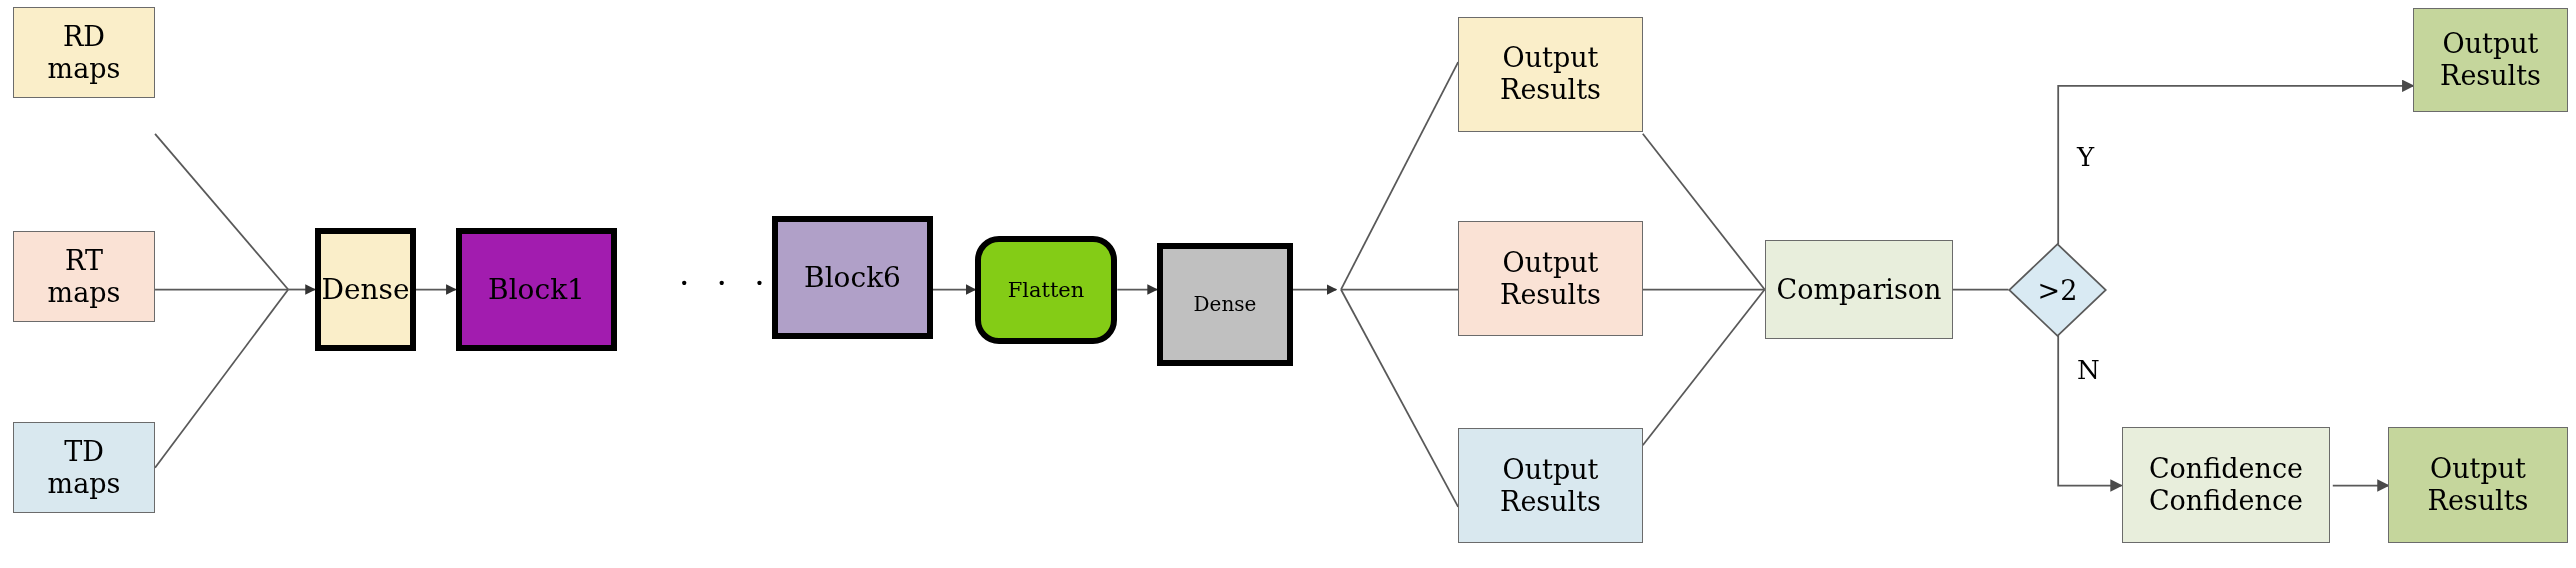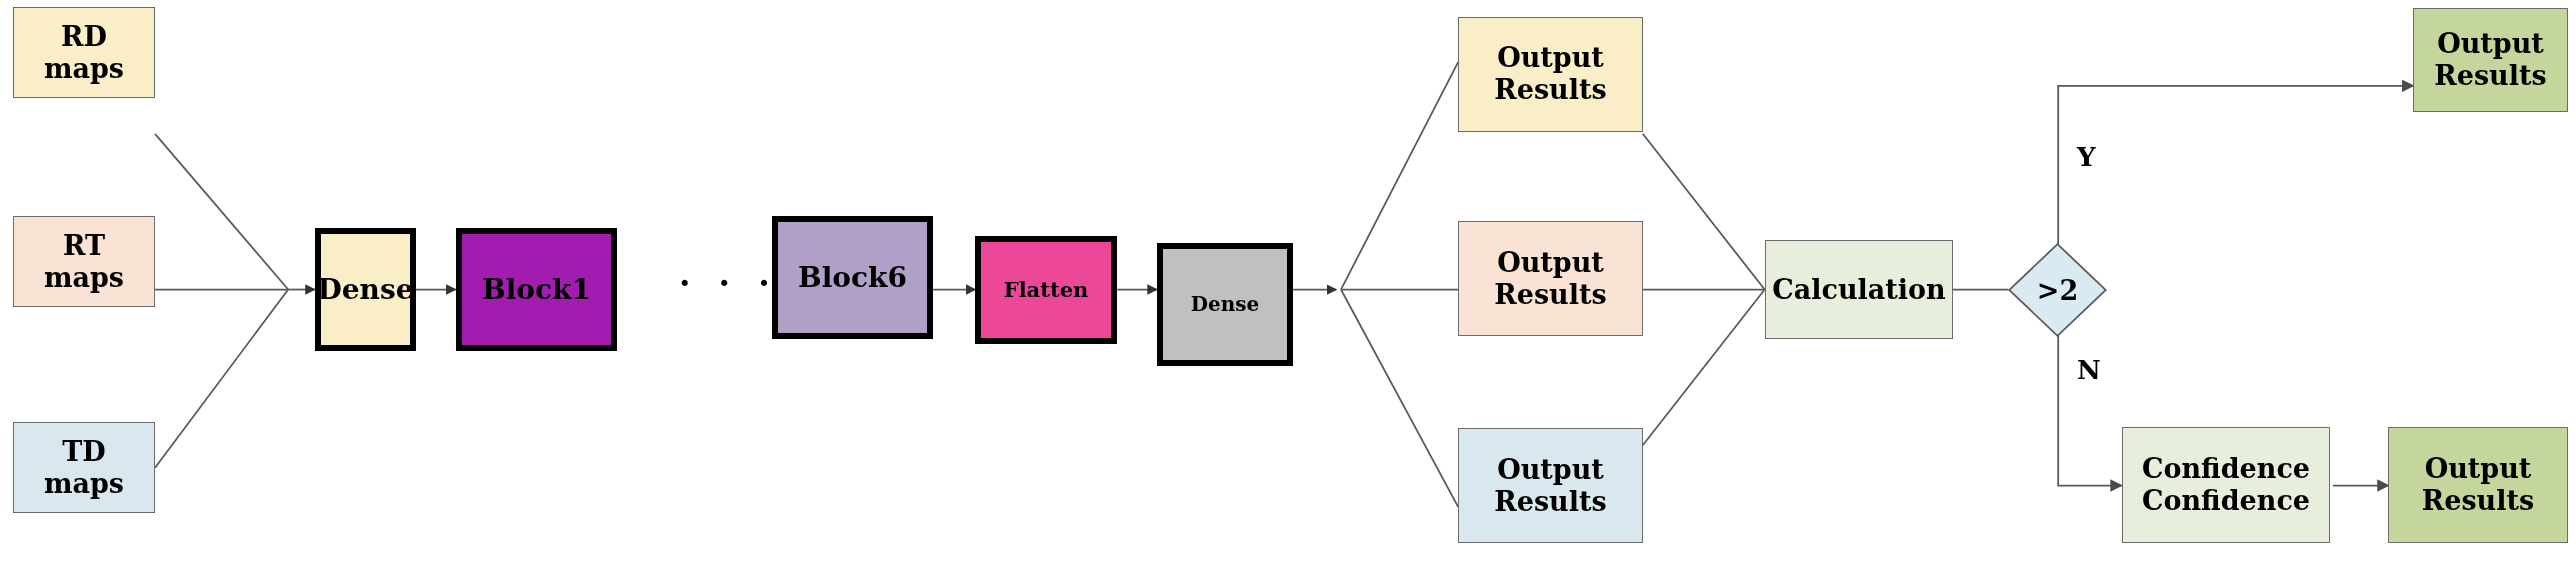--- a/index.html
+++ b/index.html
@@ -6,21 +6,20 @@
     margin: 0;
     padding: 0;
     background: #ffffff;
   }
   #canvas {
     position: relative;
     width: 2576px;
     height: 569px;
     background: #ffffff;
     font-family: "DejaVu Serif", serif;
-    font-weight: bold;
   }
   svg.wires {
     position: absolute;
     left: 0; top: 0;
     width: 2576px;
     height: 569px;
     overflow: visible;
   }
   .node {
     position: absolute;
@@ -130,21 +129,21 @@
     <g stroke="#595959" stroke-width="3" fill="none">
       <path d="M 3942 820 L 4036 820" marker-end="url(#arrow)"></path>
     </g>
   </svg>
 
   <div class="node thin" style="left:13px; top:7px; width:142px; height:91px; background:#faeec9; font-size:27px;">
     <span class="nlabel">RD</span>
     <span class="nlabel">maps</span>
   </div>
 
-  <div class="node thin" style="left:13px; top:216px; width:142px; height:91px; background:#fae2d5; font-size:27px;">
+  <div class="node thin" style="left:13px; top:231px; width:142px; height:91px; background:#fae2d5; font-size:27px;">
     <span class="nlabel">RT</span>
     <span class="nlabel">maps</span>
   </div>
 
   <div class="node thin" style="left:13px; top:422px; width:142px; height:91px; background:#d9e8ef; font-size:27px;align-items:center;">
     <span class="nlabel">TD</span>
     <span class="nlabel">maps</span>
   </div>
 
   <div class="node thick" style="left:315px; top:228px; width:101px; height:123px; background:#faeec9; font-size:28px;">
@@ -154,21 +153,21 @@
   <div class="node thick" style="left:456px; top:228px; width:161px; height:123px; background:#a21caf; font-size:28px;">
     <span class="nlabel">Block1</span>
   </div>
 
   <div class="ellipsis" style="left:679px; top:267px; font-size:33px; line-height:1;">· · ·</div>
 
   <div class="node thick" style="left:772px; top:216px; width:161px; height:123px; background:#b0a0c8; font-size:28px;">
     <span class="nlabel">Block6</span>
   </div>
 
-  <div class="node thick" style="left:975px; top:236px; width:142px; height:108px; background:#ec4899; font-size:21px;">
+  <div class="node thick" style="left:975px; top:236px; width:142px; height:108px; background:#84cc16; font-size:21px;border-radius:24px;">
     <span class="nlabel">Flatten</span>
   </div>
 
   <div class="node thick" style="left:1157px; top:243px; width:136px; height:123px; background:#c0c0c0; font-size:20px;">
     <span class="nlabel">Dense</span>
   </div>
 
   <div class="node thin" style="left:1458px; top:16.6px; width:185px; height:115px; background:#faeec9; font-size:27px;">
     <span class="nlabel">Output</span>
     <span class="nlabel">Results</span>
@@ -178,21 +177,21 @@
     <span class="nlabel">Output</span>
     <span class="nlabel">Results</span>
   </div>
 
   <div class="node thin" style="left:1458px; top:428px; width:185px; height:115px; background:#d9e8ef; font-size:27px;">
     <span class="nlabel">Output</span>
     <span class="nlabel">Results</span>
   </div>
 
   <div class="node thin" style="left:1765px; top:240px; width:188px; height:99px; background:#e8eedc; font-size:27px;">
-    <span class="nlabel">Calculation</span>
+    <span class="nlabel">Comparison</span>
   </div>
 
   <div class="diamond-wrap" style="left:2008px; top:243px; width:99px; height:94px;">
     <svg class="diamond-shape" viewBox="0 0 168 158" preserveAspectRatio="none">
       <polygon points="84,2 166,79 84,156 2,79" fill="#d9eaf3" stroke="#5a5a5a" stroke-width="3"></polygon>
     </svg>
     <span class="diamond-text" style="font-size:27px;">&gt;2</span>
   </div>
 
   <div class="edge-label" style="left:2077px; top:142px; font-size:26px;">Y</div>

